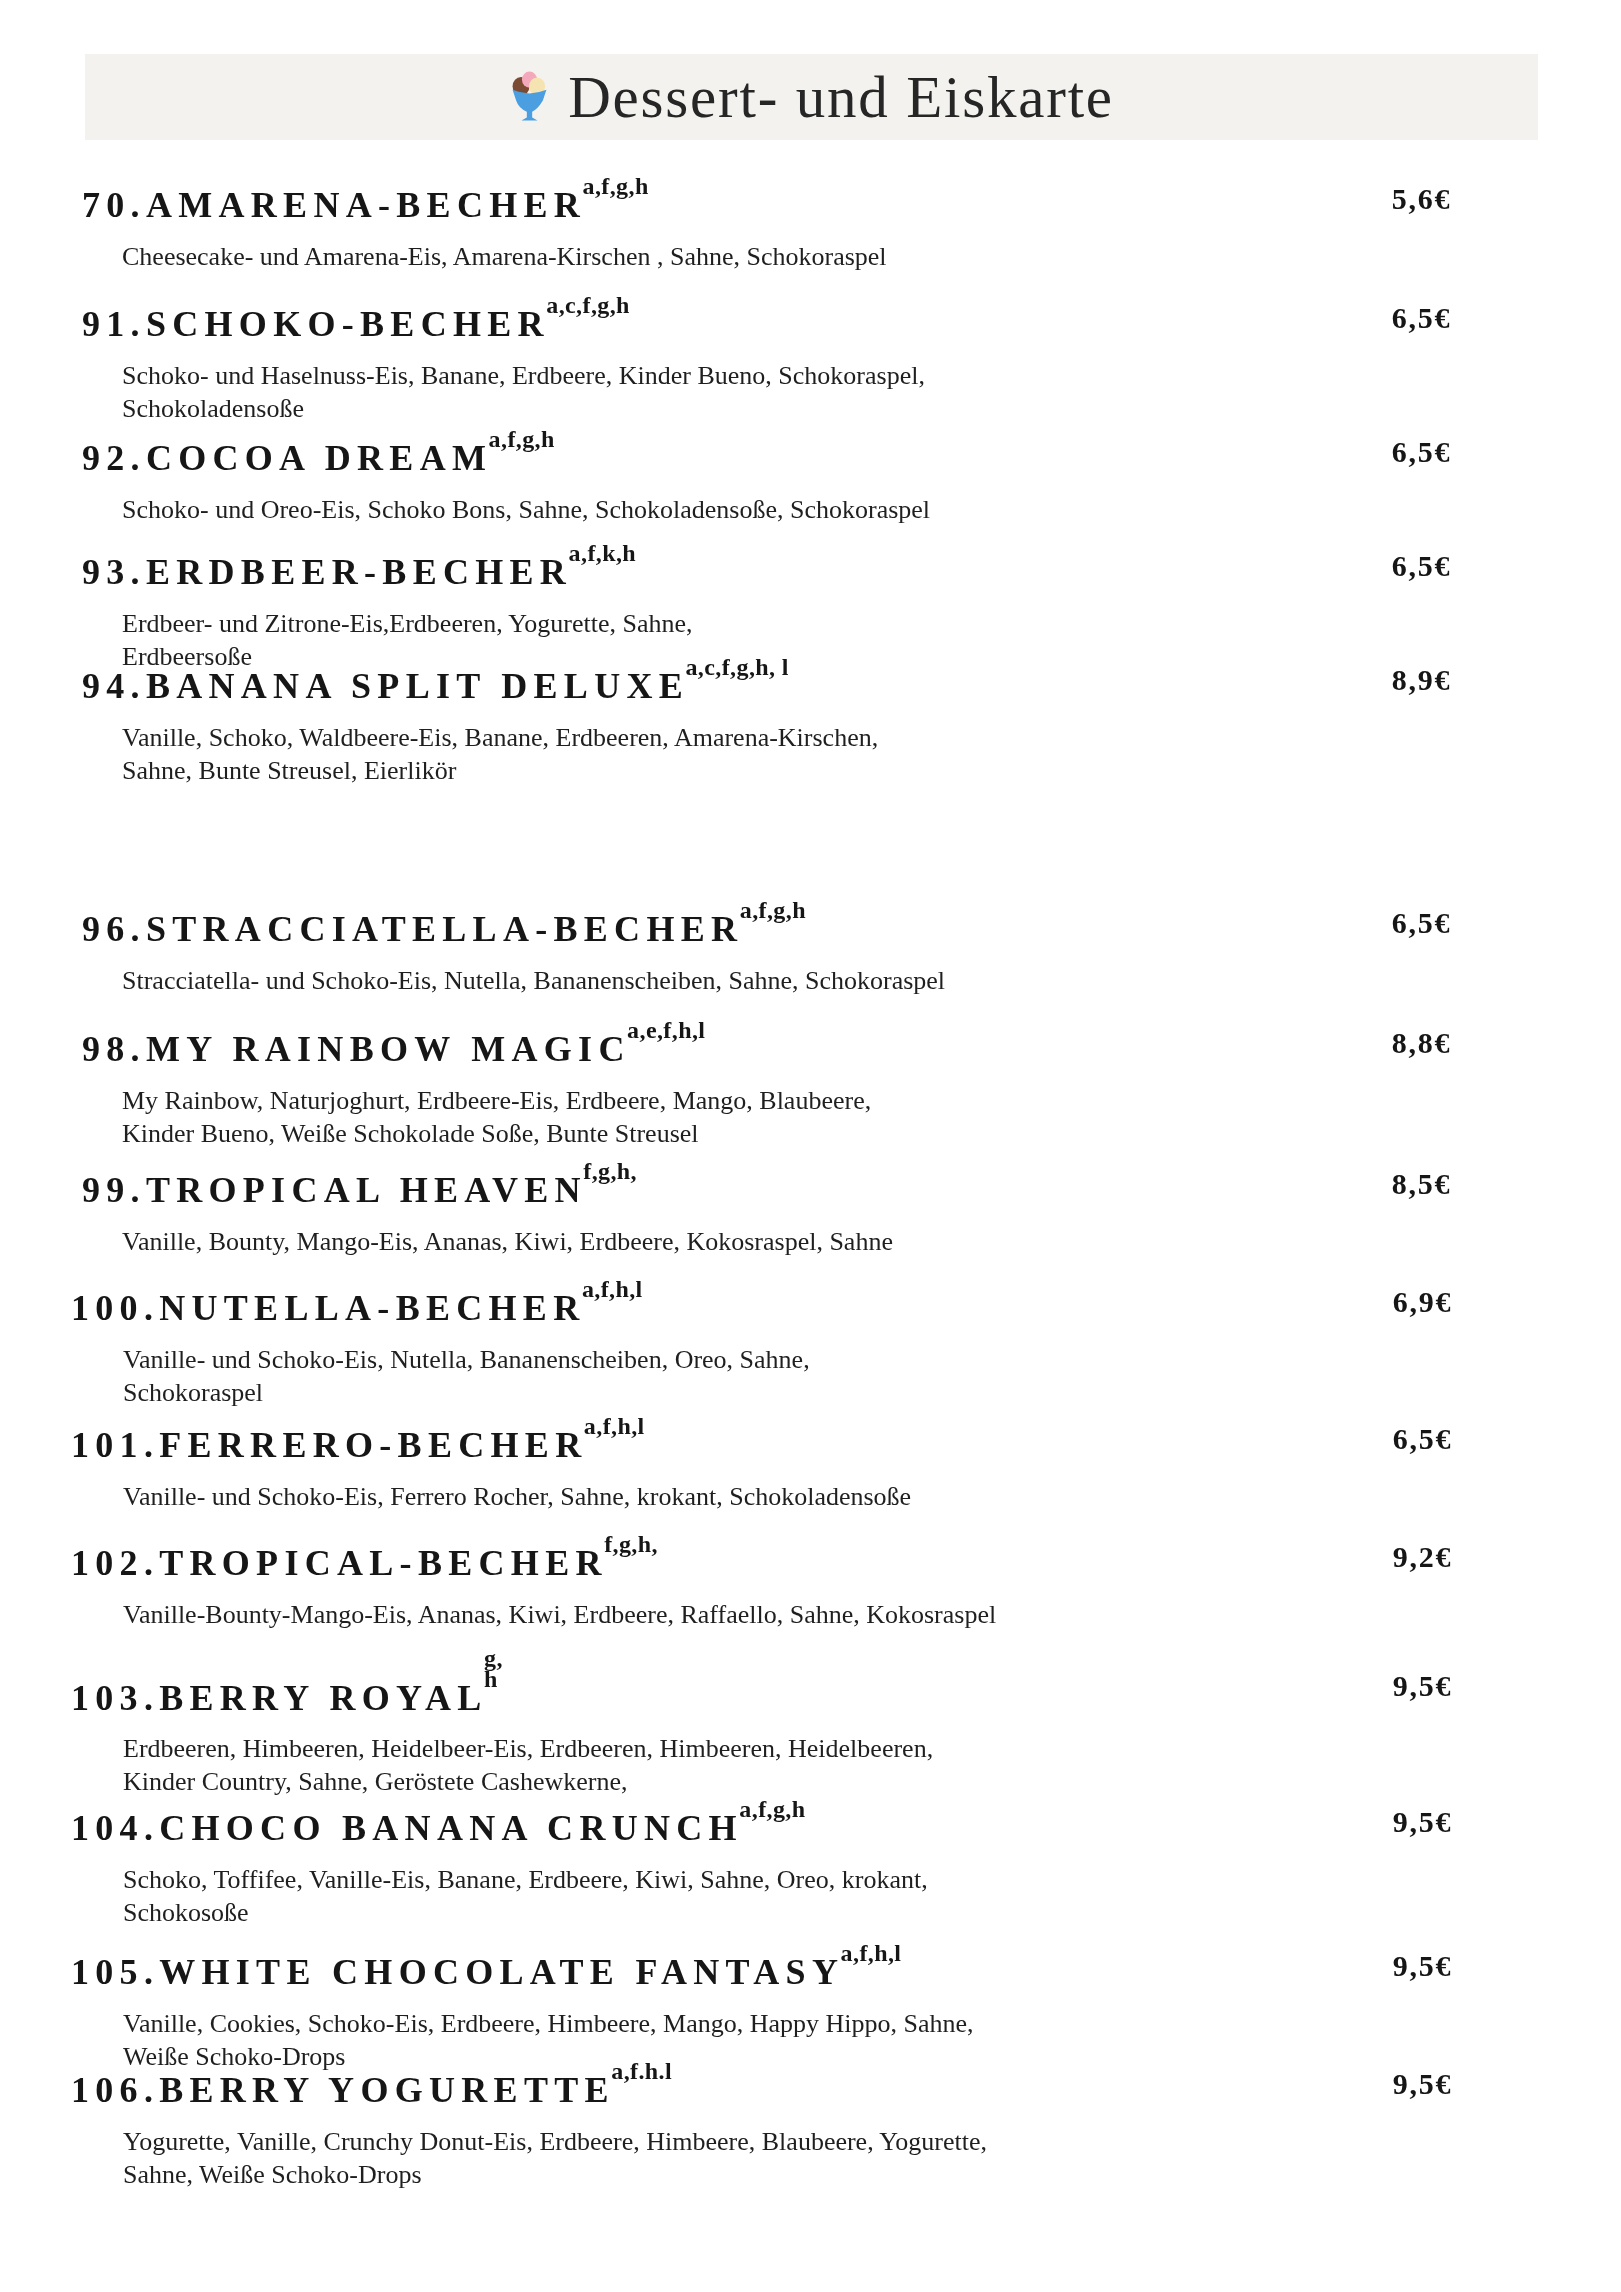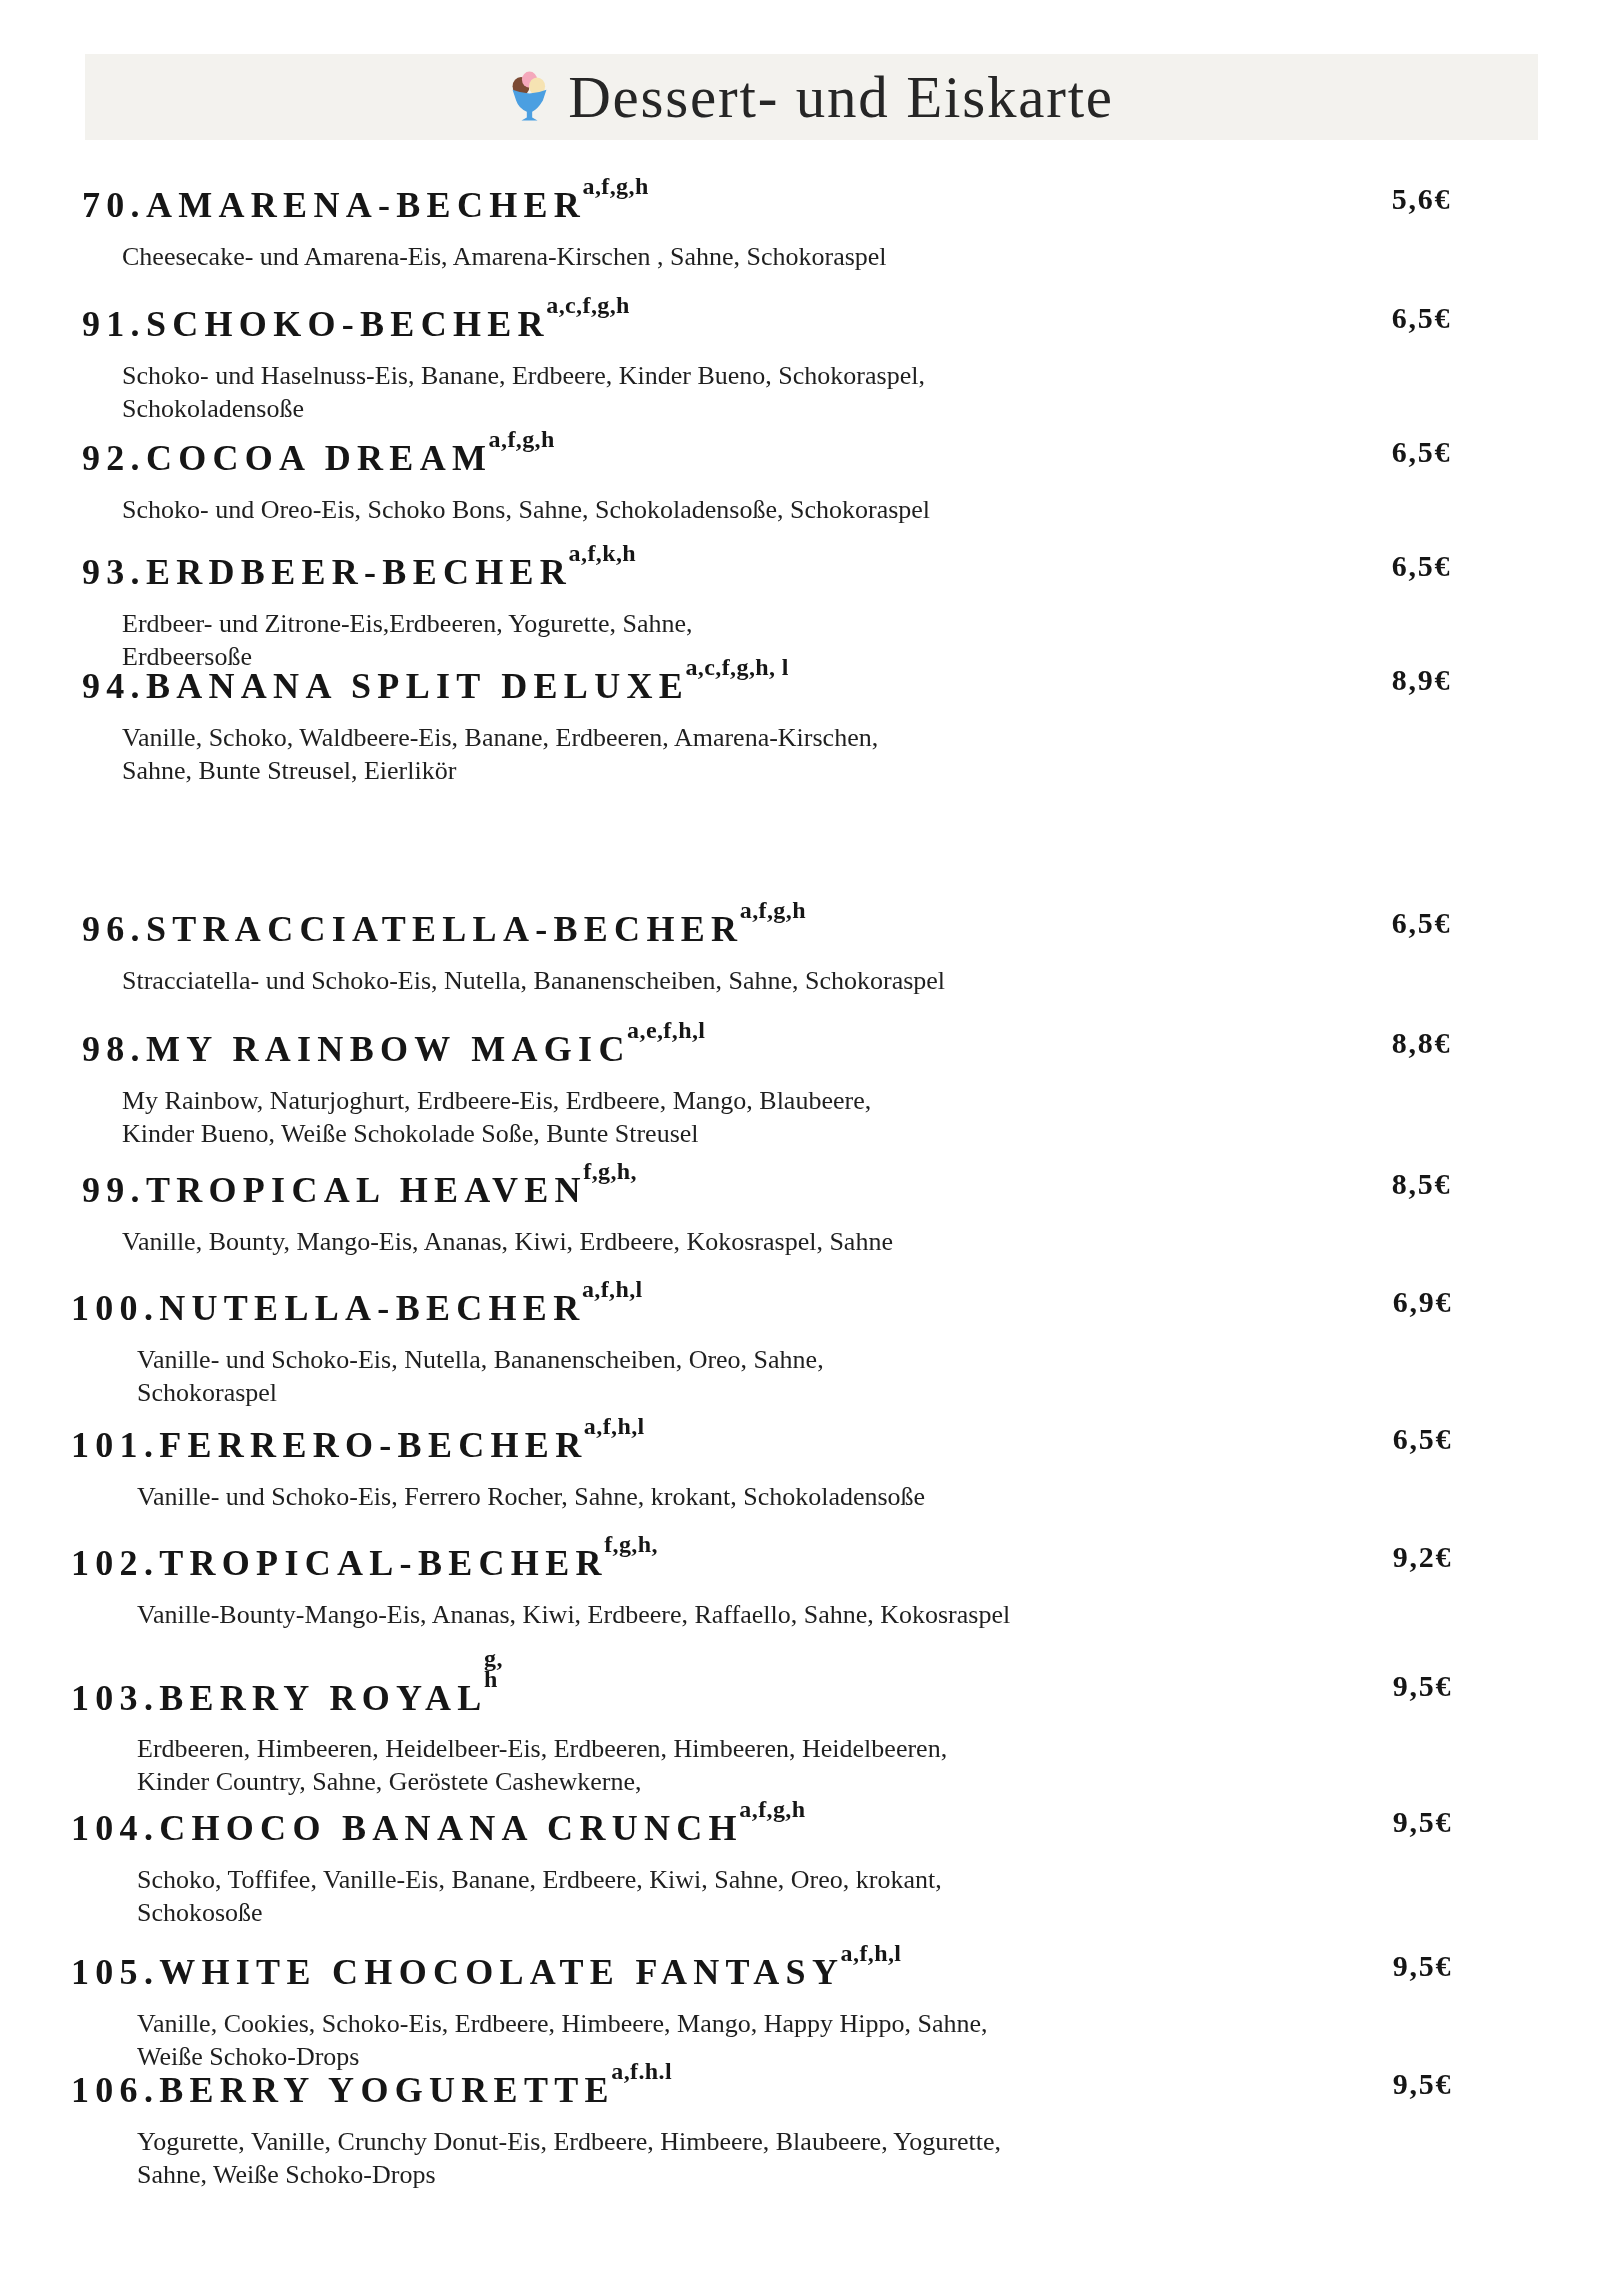--- a/index.html
+++ b/index.html
@@ -23,21 +23,21 @@
   }
   .sup{
     font-size:24px;font-weight:bold;letter-spacing:0.4px;
     display:inline-block;position:relative;top:-23px;line-height:20.6px;
     white-space:pre;margin-left:-3.6px;vertical-align:baseline;
   }
   .desc{
     margin-top:12.5px;margin-left:40px;font-size:26px;line-height:33px;
     white-space:pre-line;color:#1f1f1f;font-family:Liberation Serif, serif;
   }
-  .d3 .desc{margin-left:66px;}
+  .d3 .desc{margin-left:52px;}
   .price{
     position:absolute;top:-1.8px;left:1286px;width:107px;text-align:center;
     font-size:30px;letter-spacing:1.8px;font-weight:bold;color:#161616;
   }
   .d3 .price{left:1298px;}
 </style>
 </head>
 <body>
 
 <div class="page">

